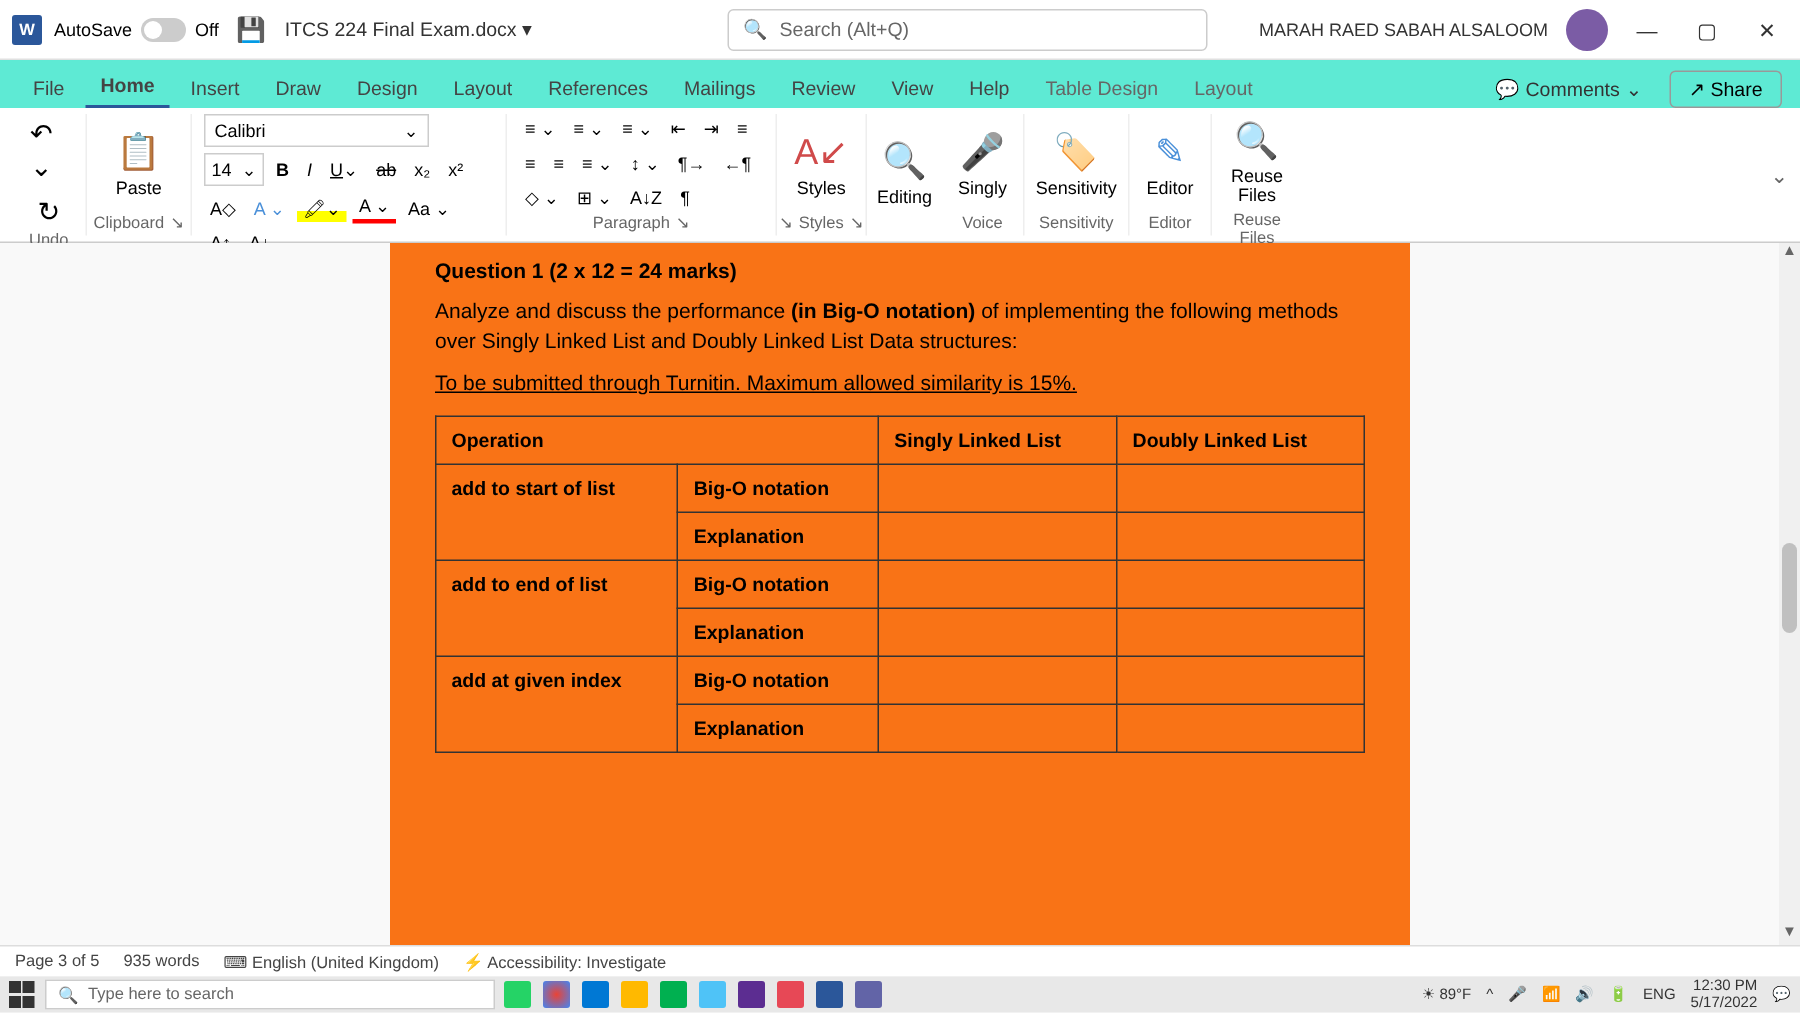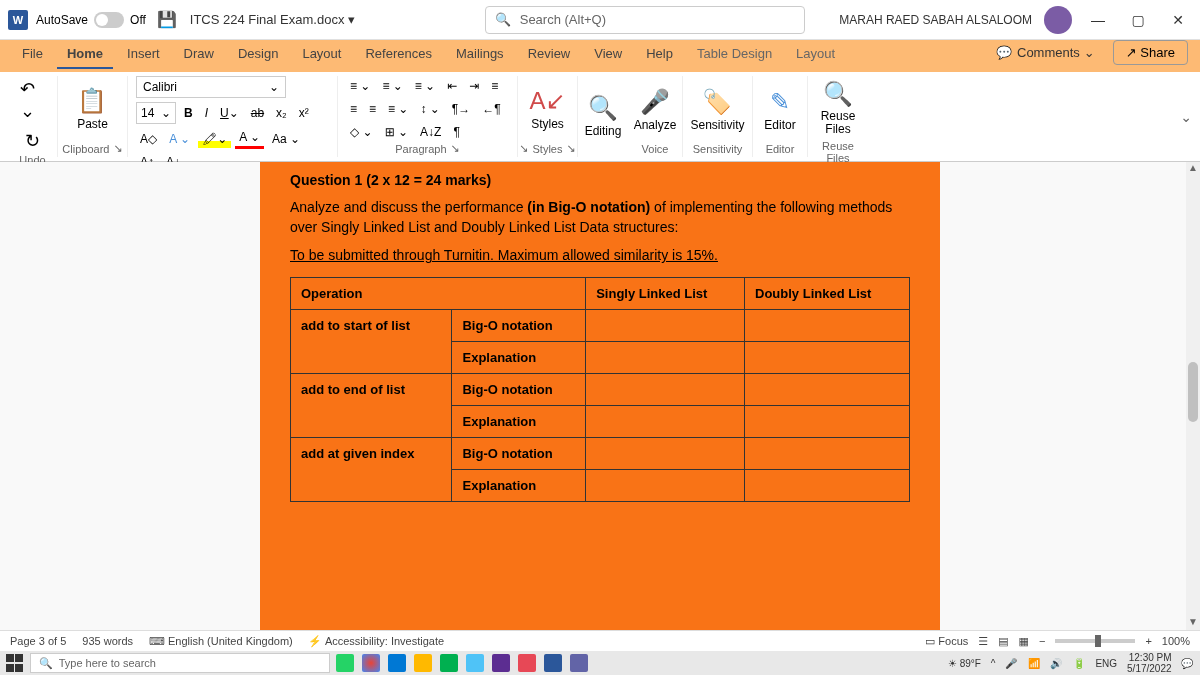--- a/index.html
+++ b/index.html
@@ -11,21 +11,21 @@
 .toggle { width: 30px; height: 16px; background: #ccc; border-radius: 8px; position: relative; }
 .toggle::after { content: ''; width: 12px; height: 12px; background: #fff; border-radius: 50%; position: absolute; top: 2px; left: 2px; }
 .save-icon { margin: 0 12px; font-size: 16px; color: #666; }
 .doc-title { font-size: 13px; color: #333; }
 .search-box { margin-left: 130px; width: 320px; height: 28px; border: 1px solid #ccc; border-radius: 4px; display: flex; align-items: center; padding: 0 10px; color: #666; font-size: 13px; gap: 8px; }
 .user-name { margin-left: auto; font-size: 12px; color: #333; }
 .avatar { width: 28px; height: 28px; background: #7b5ca5; border-radius: 50%; margin: 0 12px; }
 .win-controls { display: flex; gap: 12px; font-size: 14px; color: #333; }
 .win-btn { width: 28px; height: 28px; display: flex; align-items: center; justify-content: center; cursor: pointer; }
 
-.tabs { height: 32px; background: #fdba74; display: flex; align-items: flex-start; padding: 0 12px; gap: 4px; font-size: 13px; }
+.tabs { height: 32px; background: #5eead4; display: flex; align-items: flex-end; padding: 0 12px; gap: 4px; font-size: 13px; }
 .tab { padding: 6px 10px; cursor: pointer; color: #444; }
 .tab.active { border-bottom: 2px solid #2b579a; font-weight: 600; }
 .tabs-right { margin-left: auto; display: flex; gap: 8px; align-items: center; }
 .comments-btn { display: flex; align-items: center; gap: 4px; padding: 4px 10px; font-size: 13px; color: #333; }
 .share-btn { padding: 4px 12px; border: 1px solid #999; border-radius: 4px; font-size: 13px; }
 
 .ribbon { height: 90px; background: #fff; display: flex; border-bottom: 1px solid #ccc; padding: 4px 8px; }
 .ribbon-group { display: flex; flex-direction: column; padding: 0 8px; border-right: 1px solid #eee; }
 .ribbon-content { flex: 1; display: flex; align-items: center; gap: 4px; flex-wrap: wrap; }
 .ribbon-label { font-size: 11px; color: #666; text-align: center; padding-bottom: 2px; display: flex; justify-content: center; gap: 4px; align-items: center; }
@@ -218,21 +218,21 @@
         <span class="big-icon">🔍</span>
         <span>Editing</span>
       </div>
     </div>
     <div class="ribbon-label"></div>
   </div>
   <div class="ribbon-group" style="width:55px">
     <div class="ribbon-content" style="justify-content:center">
       <div class="big-btn">
         <span class="big-icon" style="color:#4a90d9">🎤</span>
-        <span>Analyze</span>
+        <span>Singly</span>
       </div>
     </div>
     <div class="ribbon-label">Voice</div>
   </div>
   <div class="ribbon-group" style="width:70px">
     <div class="ribbon-content" style="justify-content:center">
       <div class="big-btn">
         <span class="big-icon" style="color:#4a90d9">🏷️</span>
         <span>Sensitivity</span>
       </div>
@@ -316,30 +316,20 @@
   <div class="arrow up">▲</div>
   <div class="thumb"></div>
   <div class="arrow down">▼</div>
 </div>
 
 <div class="statusbar">
   <span>Page 3 of 5</span>
   <span>935 words</span>
   <span>⌨ <span>English (United Kingdom)</span></span>
   <span>⚡ <span>Accessibility: Investigate</span></span>
-  <div class="right">
-    <span>▭ <span>Focus</span></span>
-    <span>☰</span>
-    <span>▤</span>
-    <span>▦</span>
-    <span>−</span>
-    <div class="zoom-slider"></div>
-    <span>+</span>
-    <span>100%</span>
-  </div>
 </div>
 
 <div class="taskbar">
   <div class="start-btn">
       <span></span>
       <span></span>
       <span></span>
       <span></span>
     </div>
   <div class="search-task">

